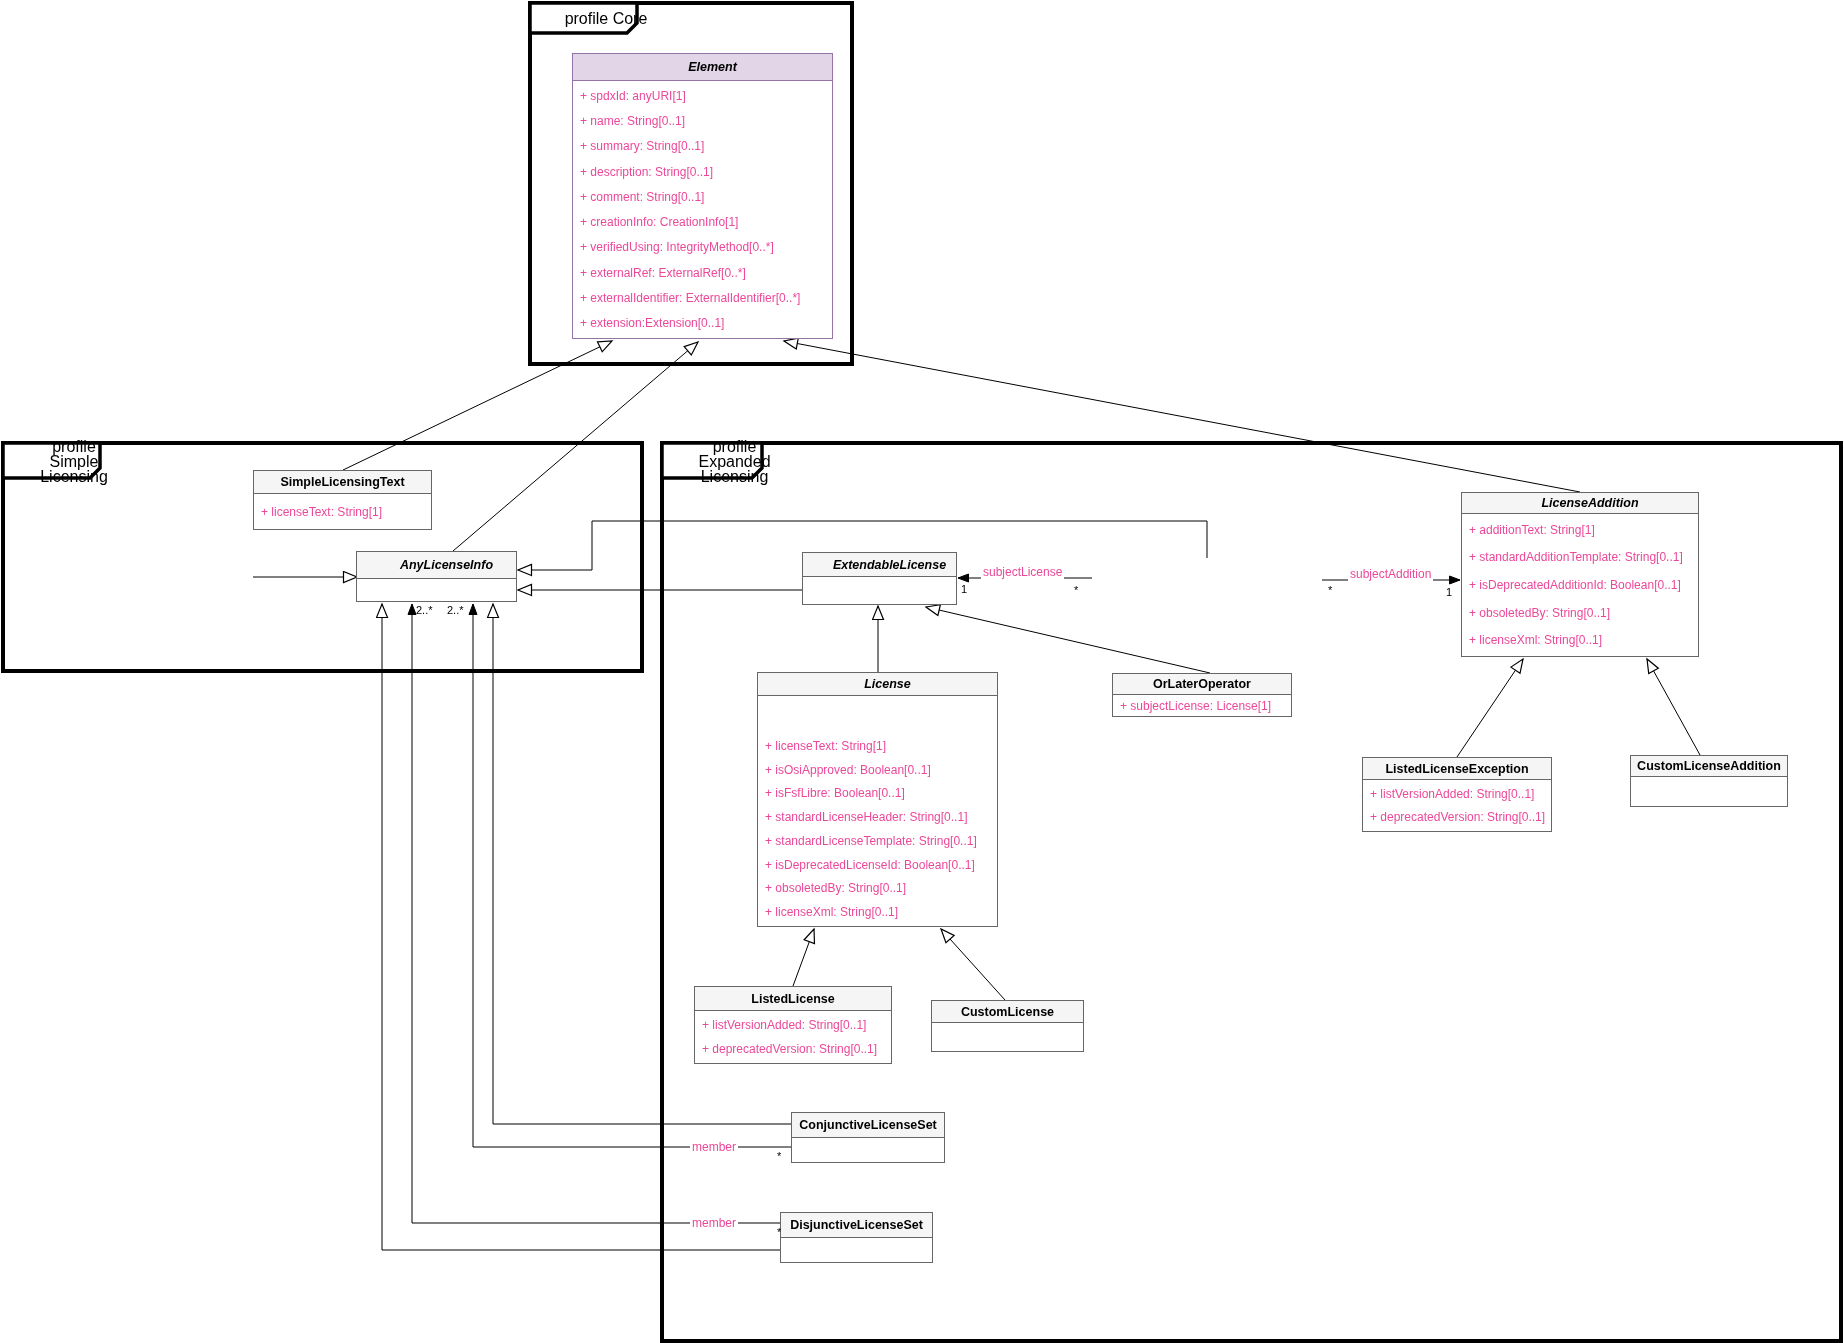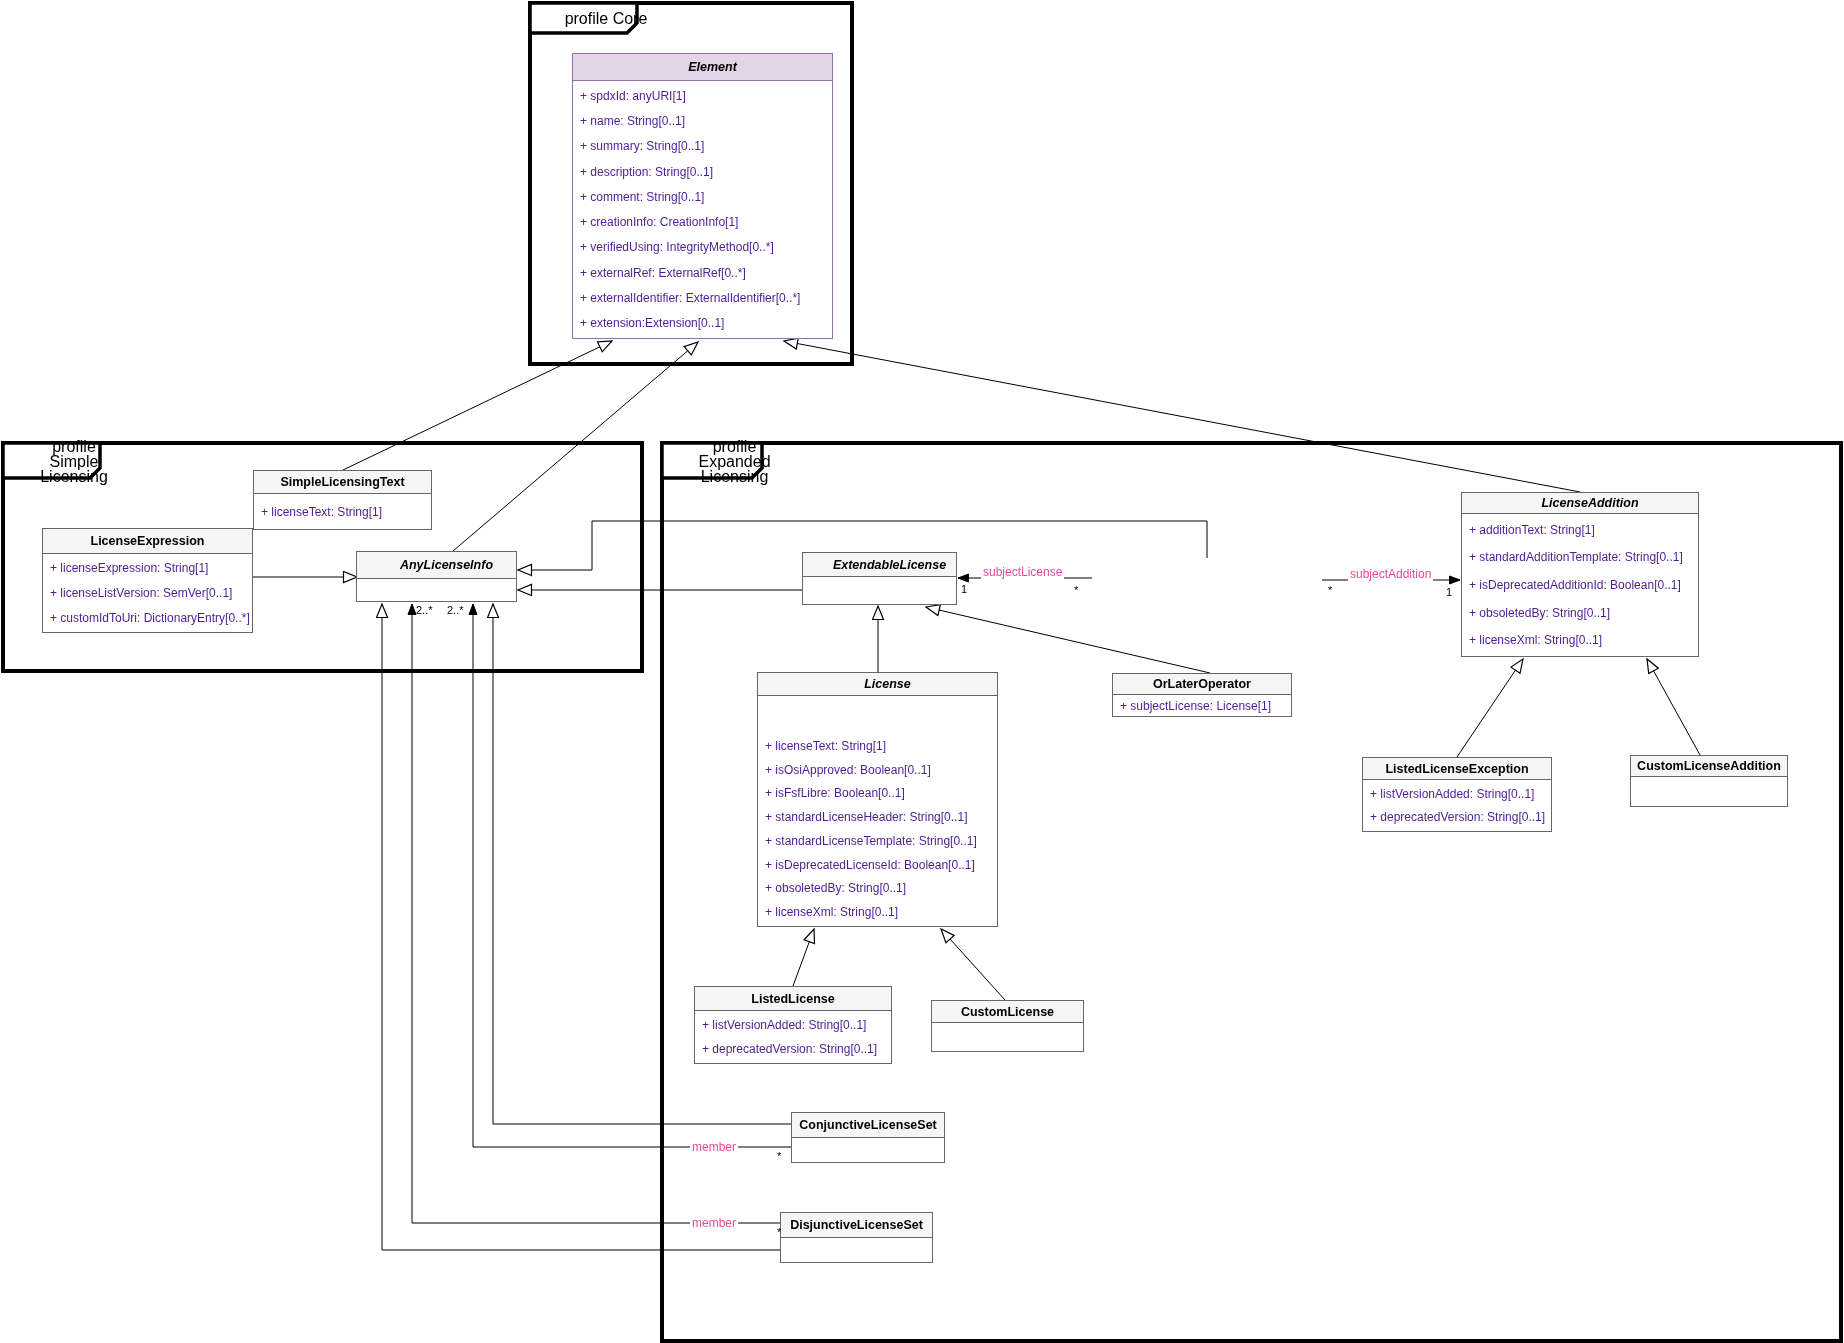--- a/index.html
+++ b/index.html
@@ -8,21 +8,21 @@
   #edges{position:absolute;left:0;top:0;z-index:1;}
   .uml-class{position:absolute;box-sizing:border-box;background:#ffffff;
              border:1px solid #666666;display:flex;flex-direction:column;z-index:2;}
   .uml-class .hdr{flex:0 0 auto;border-bottom:1px solid #666666;background:#f5f5f5;
              font-weight:bold;font-size:12.5px;color:#000;
              display:flex;align-items:center;justify-content:center;}
   .uml-class.abstract > .hdr{font-style:italic;padding-left:20px;}
   .uml-class.purple{border-color:#9673A6;}
   .uml-class.purple > .hdr{background:#E1D5E7;border-bottom-color:#9673A6;}
   .attrs{flex:1 1 auto;display:flex;flex-direction:column;justify-content:space-around;
-         font-size:12px;color:#4c1d95;padding:2px 0;overflow:hidden;}
+         font-size:12px;color:#ec4899;padding:2px 0;overflow:hidden;}
   .attr-row{padding-left:7px;white-space:nowrap;}
   .elabel{position:absolute;z-index:3;font-size:12px;color:#ec4899;background:#ffffff;
           padding:0 2px;white-space:nowrap;}
   .mult{position:absolute;z-index:3;font-size:11px;color:#000;white-space:nowrap;}
   .ptab{position:absolute;z-index:3;font-size:16px;color:#000;text-align:center;
         line-height:15px;display:flex;align-items:center;justify-content:center;margin-left:23px;}
 </style>
 </head>
 <body>
 
@@ -86,28 +86,20 @@
       </div>
   </div>
 
   <div class="uml-class" style="left:253px;top:470px;width:179px;height:60px;">
     <div class="hdr" style="height:22px;">SimpleLicensingText</div>
     <div class="attrs">
         <div class="attr-row">+ licenseText: String[1]</div>
       </div>
   </div>
 
-  <div class="uml-class" style="left:42px;top:528px;width:211px;height:105px;">
-    <div class="hdr" style="height:24px;">LicenseExpression</div>
-    <div class="attrs">
-        <div class="attr-row">+ licenseExpression: String[1]</div>
-        <div class="attr-row">+ licenseListVersion: SemVer[0..1]</div>
-        <div class="attr-row">+ customIdToUri: DictionaryEntry[0..*]</div>
-      </div>
-  </div>
 
   <div class="uml-class abstract" style="left:356px;top:551px;width:161px;height:51px;">
     <div class="hdr" style="height:26px;">AnyLicenseInfo</div>
     <div class="attrs"></div>
   </div>
 
   <div class="uml-class abstract" style="left:802px;top:552px;width:155px;height:53px;">
     <div class="hdr" style="height:23px;">ExtendableLicense</div>
     <div class="attrs"></div>
   </div>

